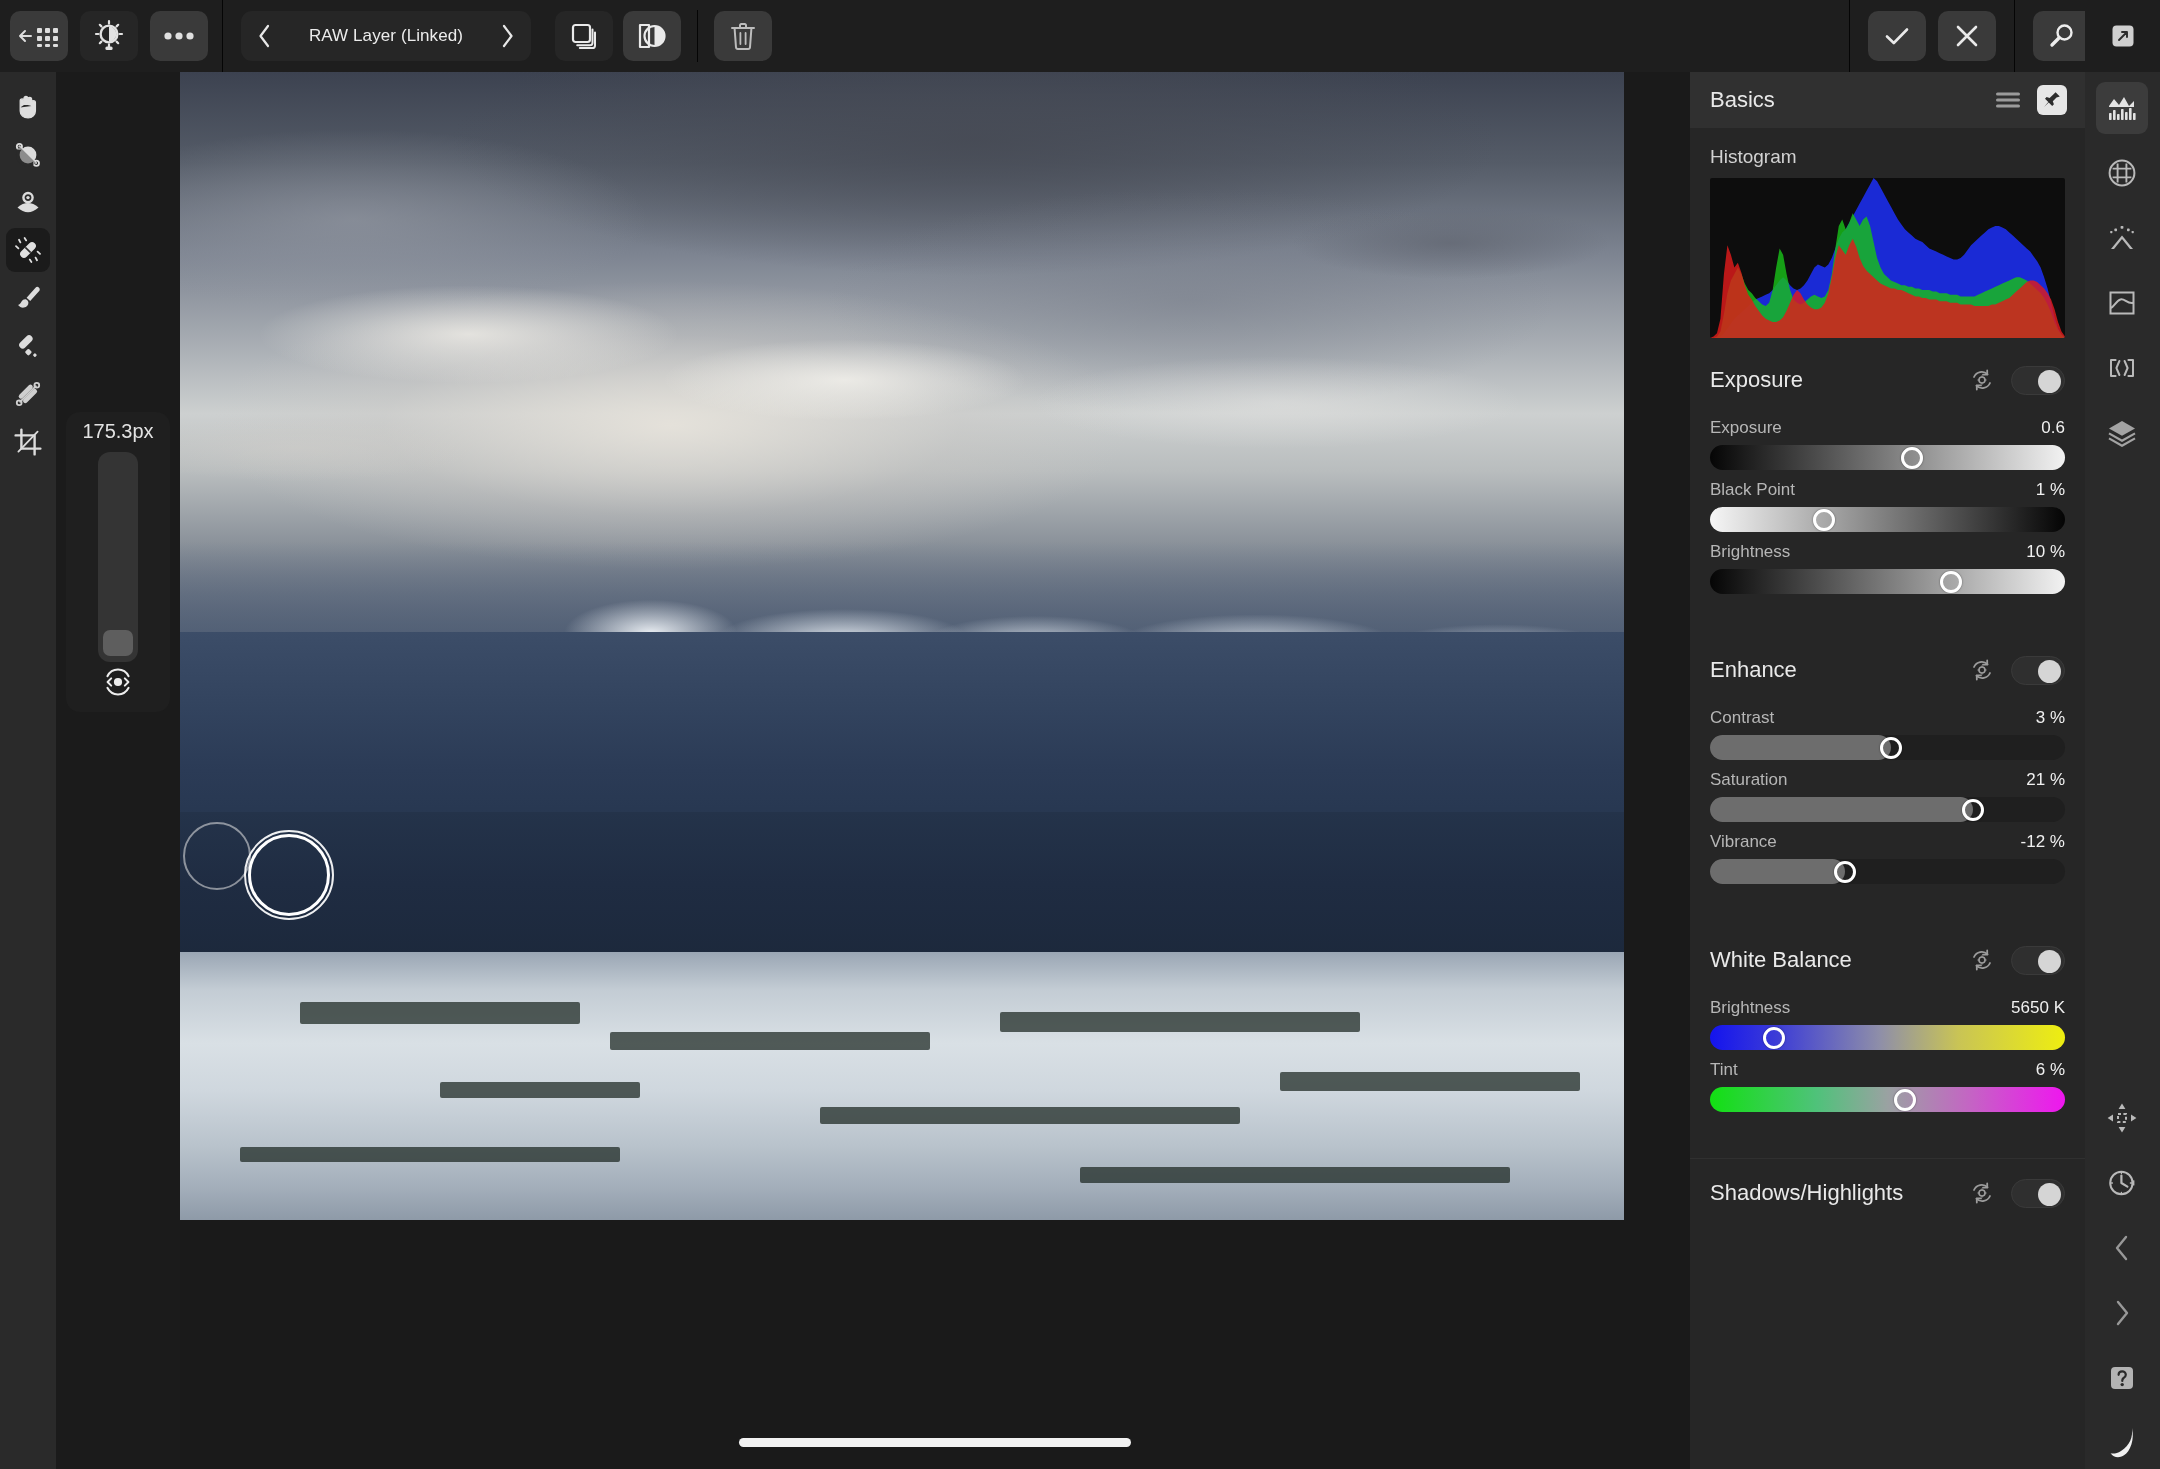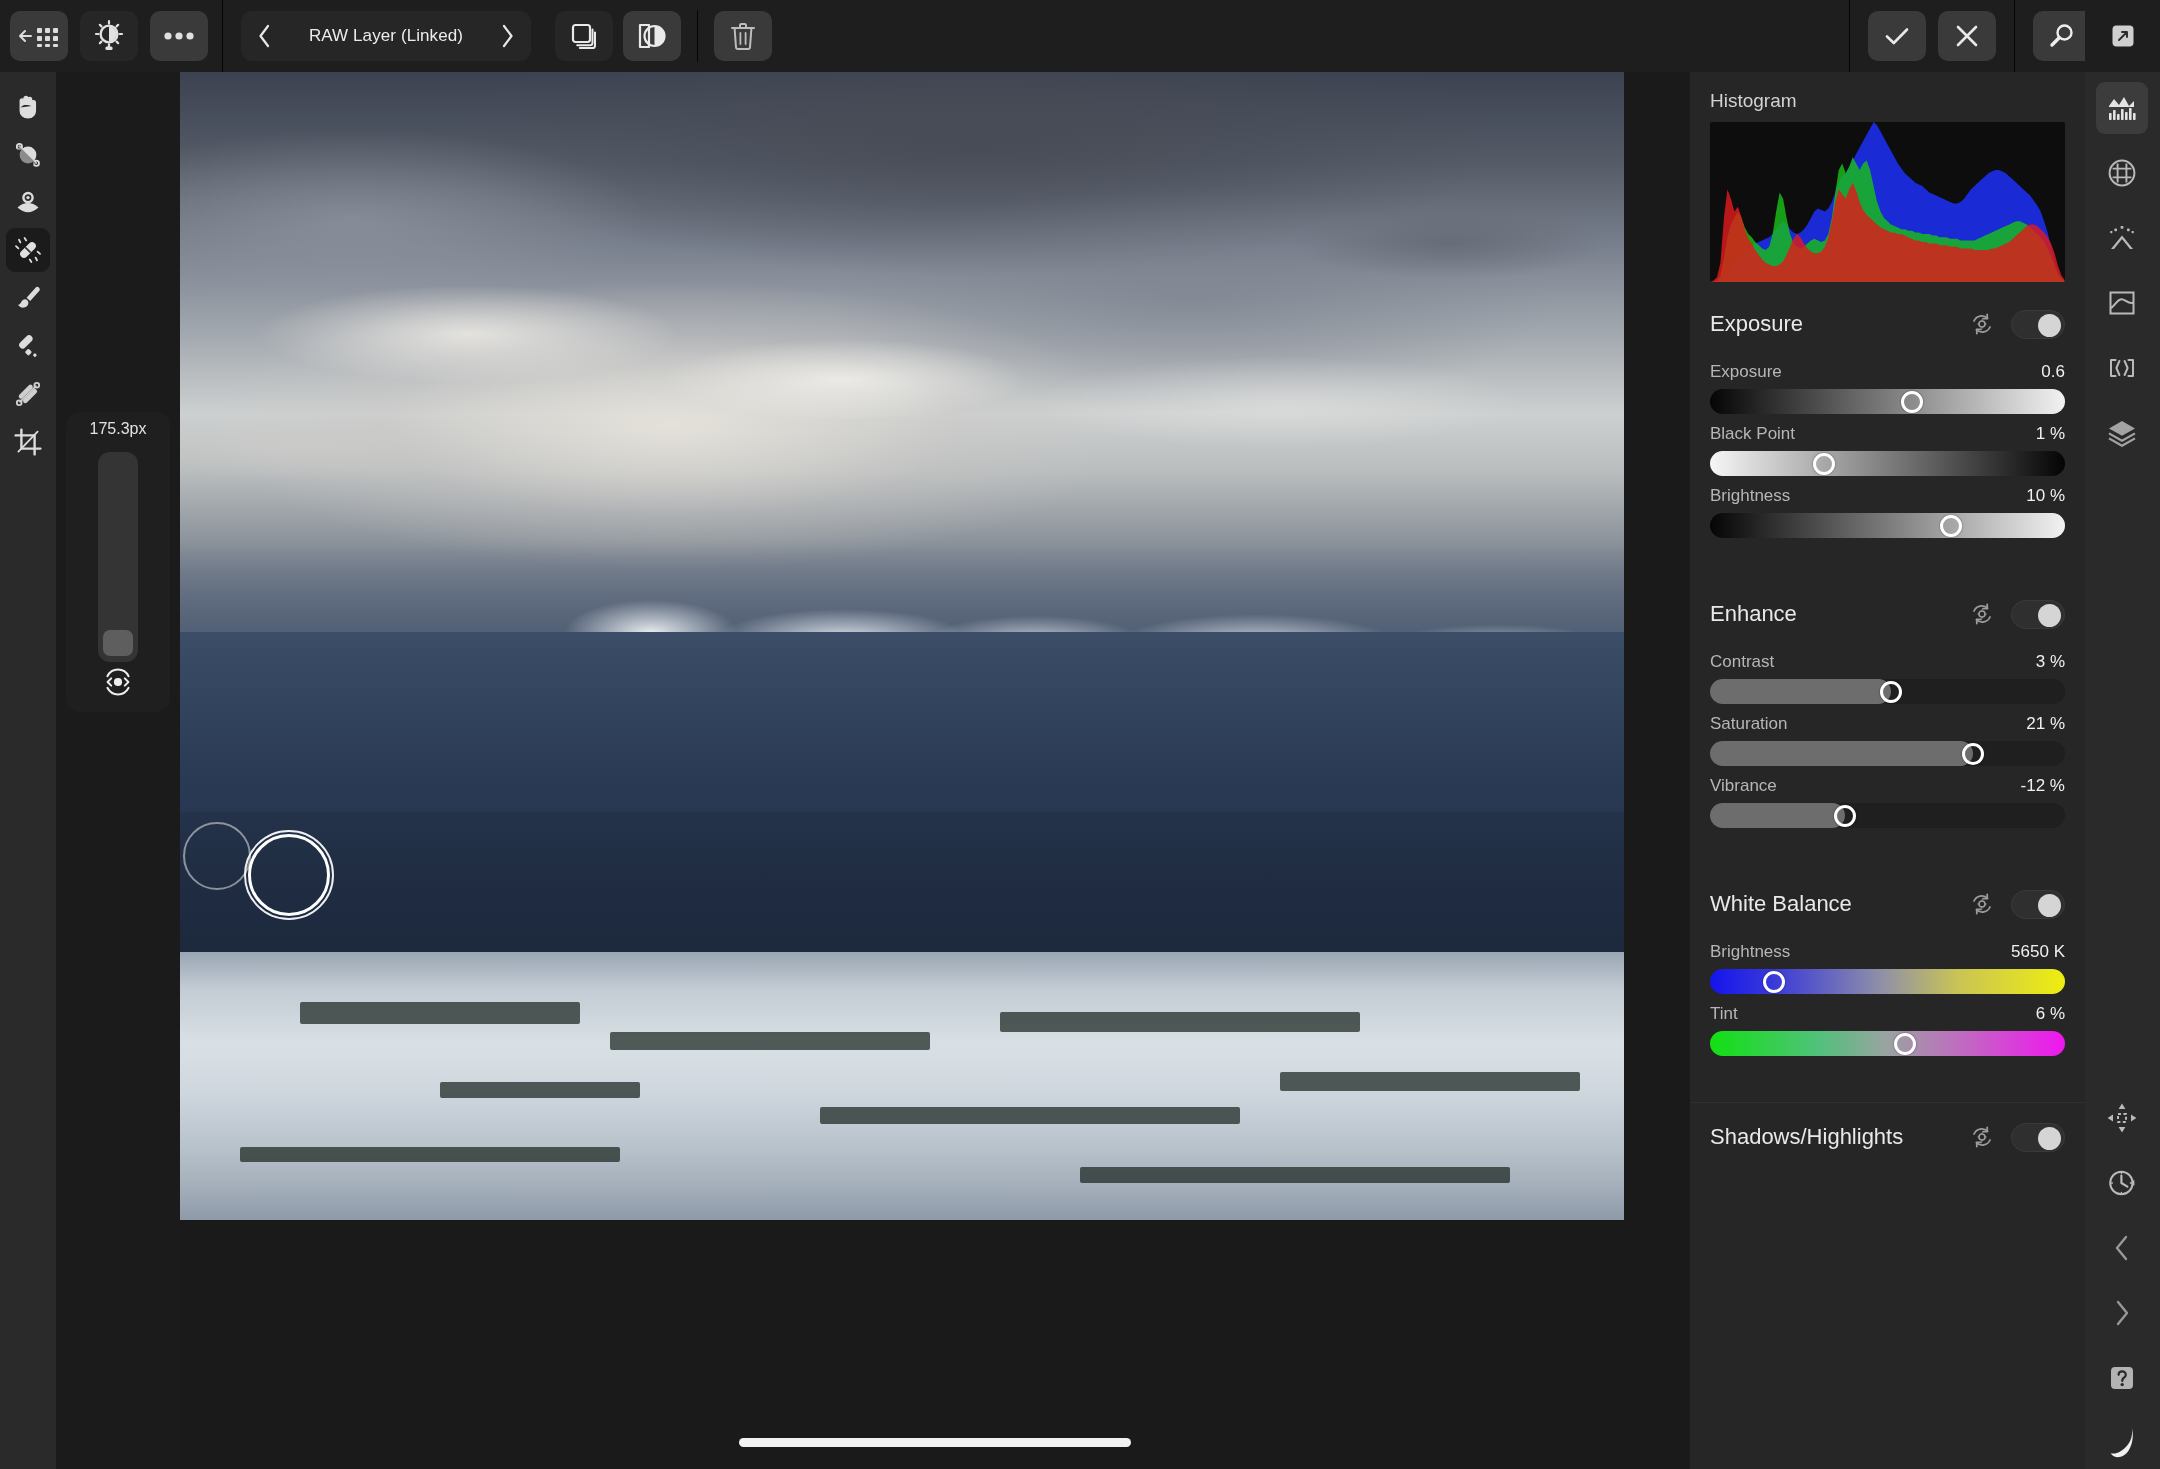--- a/index.html
+++ b/index.html
@@ -61,21 +61,21 @@
   .tool.active { background: #1b1b1b; }
   .tool svg { display: block; }
 
   
   #brushcol {
     position: absolute; top: 72px; left: 56px; width: 124px; height: 1397px;
     background: #1b1b1b;
   }
   #brush-size-label {
     position: absolute; top: 14px; left: 0; width: 124px; text-align: center;
-    color: #e2e2e2; font-size: 16px;
+    color: #e2e2e2; font-size: 20px;
   }
   #brush-slider {
     position: absolute; top: 44px; left: 42px; width: 40px; height: 210px;
     background: #343434; border-radius: 12px;
   }
   #brush-slider-handle {
     position: absolute; left: 5px; bottom: 6px; width: 30px; height: 26px;
     background: #5e5e5e; border-radius: 7px; cursor: pointer;
   }
   #brush-source-btn {
@@ -503,20 +503,37 @@
       <div class="trees" style="left:900px;top:1095px;width:430px;height:16px;"></div>
 
       <div id="cursor-source"></div>
       <div id="cursor-target"></div>
     </div>
     <div id="home-indicator"></div>
   </div>
 
   <div id="rightpanel">
 
+    <div id="panel-head">
+      <div id="panel-title">Basics</div>
+      <div id="panel-head-right">
+        <div class="ph-icon">
+          <svg width="28" height="20" viewBox="0 0 28 20">
+            <rect x="2" y="2.5" width="24" height="3" rx="1.5" fill="#9b9b9b"></rect>
+            <rect x="2" y="8.5" width="24" height="3" rx="1.5" fill="#9b9b9b"></rect>
+            <rect x="2" y="14.5" width="24" height="3" rx="1.5" fill="#9b9b9b"></rect>
+          </svg>
+        </div>
+        <div class="ph-icon pinned">
+          <svg width="22" height="22" viewBox="0 0 22 22">
+            <path d="M14.6 3.2 18.8 7.4l-3.3 1.2-3.7 3.7 1.1 3-1.7 1.6-3.5-3.5-4.6 4.6 4.2-5 -3.3-3.3L5.6 8l3 1.1 3.7-3.7z" fill="#2c2c2c"></path>
+          </svg>
+        </div>
+      </div>
+    </div>
 
     <div id="panel-body">
 
       <div class="sec-label">Histogram</div>
       <div id="histogram">
         <svg id="hist-svg" viewBox="0 0 103 100" preserveAspectRatio="none">
             <path d="M 0 100 L 0.00 100.00 L 1.01 100.00 L 2.02 100.00 L 3.03 99.00 L 4.04 97.00 L 5.05 94.00 L 6.06 91.00 L 7.07 88.00 L 8.08 86.00 L 9.09 84.00 L 10.10 82.00 L 11.11 80.00 L 12.12 78.00 L 13.13 76.00 L 14.14 75.00 L 15.15 74.00 L 16.16 73.00 L 17.17 72.00 L 18.18 70.00 L 19.19 67.00 L 20.20 64.00 L 21.21 62.00 L 22.22 64.00 L 23.23 67.00 L 24.24 69.00 L 25.25 70.00 L 26.25 69.00 L 27.26 67.00 L 28.27 64.00 L 29.28 60.00 L 30.29 56.00 L 31.30 54.00 L 32.31 55.00 L 33.32 56.00 L 34.33 54.00 L 35.34 50.00 L 36.35 44.00 L 37.36 38.00 L 38.37 34.00 L 39.38 32.00 L 40.39 28.00 L 41.40 24.00 L 42.41 20.00 L 43.42 16.00 L 44.43 12.00 L 45.44 8.00 L 46.45 4.00 L 47.46 0.00 L 48.47 2.00 L 49.48 6.00 L 50.49 10.00 L 51.50 14.00 L 52.51 18.00 L 53.52 22.00 L 54.53 26.00 L 55.54 29.00 L 56.55 32.00 L 57.56 34.00 L 58.57 36.00 L 59.58 38.00 L 60.59 39.00 L 61.60 40.00 L 62.61 42.00 L 63.62 44.00 L 64.63 45.00 L 65.64 46.00 L 66.65 47.00 L 67.66 48.00 L 68.67 49.00 L 69.68 50.00 L 70.69 51.00 L 71.70 51.00 L 72.71 50.00 L 73.72 48.00 L 74.73 45.00 L 75.74 42.00 L 76.75 40.00 L 77.75 38.00 L 78.76 36.00 L 79.77 34.00 L 80.78 32.00 L 81.79 31.00 L 82.80 30.00 L 83.81 30.00 L 84.82 31.00 L 85.83 32.00 L 86.84 34.00 L 87.85 36.00 L 88.86 38.00 L 89.87 40.00 L 90.88 42.00 L 91.89 44.00 L 92.90 46.00 L 93.91 49.00 L 94.92 52.00 L 95.93 56.00 L 96.94 62.00 L 97.95 69.00 L 98.96 78.00 L 99.97 87.00 L 100.98 94.00 L 101.99 98.00 L 103.00 100.00 L 103 100 Z" fill="#1b2ce0" fill-opacity="0.95"></path>
             <path d="M 0 100 L 0.00 100.00 L 1.01 100.00 L 2.02 99.00 L 3.03 96.00 L 4.04 85.00 L 5.05 72.00 L 6.06 64.00 L 7.07 60.00 L 8.08 56.00 L 9.09 60.00 L 10.10 66.00 L 11.11 70.00 L 12.12 72.00 L 13.13 75.00 L 14.14 77.00 L 15.15 79.00 L 16.16 80.00 L 17.17 78.00 L 18.18 70.00 L 19.19 56.00 L 20.20 44.00 L 21.21 48.00 L 22.22 60.00 L 23.23 70.00 L 24.24 76.00 L 25.25 78.00 L 26.25 79.00 L 27.26 78.00 L 28.27 76.00 L 29.28 74.00 L 30.29 73.00 L 31.30 74.00 L 32.31 75.00 L 33.32 74.00 L 34.33 70.00 L 35.34 60.00 L 36.35 44.00 L 37.36 30.00 L 38.37 26.00 L 39.38 32.00 L 40.39 28.00 L 41.40 22.00 L 42.41 26.00 L 43.42 30.00 L 44.43 26.00 L 45.44 24.00 L 46.45 30.00 L 47.46 40.00 L 48.47 50.00 L 49.48 56.00 L 50.49 60.00 L 51.50 62.00 L 52.51 64.00 L 53.52 65.00 L 54.53 66.00 L 55.54 67.00 L 56.55 67.00 L 57.56 68.00 L 58.57 68.00 L 59.58 69.00 L 60.59 69.00 L 61.60 70.00 L 62.61 70.00 L 63.62 70.00 L 64.63 71.00 L 65.64 71.00 L 66.65 72.00 L 67.66 72.00 L 68.67 72.00 L 69.68 73.00 L 70.69 73.00 L 71.70 73.00 L 72.71 74.00 L 73.72 74.00 L 74.73 74.00 L 75.74 74.00 L 76.75 74.00 L 77.75 73.00 L 78.76 72.00 L 79.77 71.00 L 80.78 70.00 L 81.79 69.00 L 82.80 68.00 L 83.81 67.00 L 84.82 66.00 L 85.83 65.00 L 86.84 64.00 L 87.85 63.00 L 88.86 62.00 L 89.87 62.00 L 90.88 63.00 L 91.89 64.00 L 92.90 66.00 L 93.91 68.00 L 94.92 70.00 L 95.93 72.00 L 96.94 75.00 L 97.95 79.00 L 98.96 84.00 L 99.97 90.00 L 100.98 95.00 L 101.99 98.00 L 103.00 100.00 L 103 100 Z" fill="#18c018" fill-opacity="0.82"></path>
             <path d="M 0 100 L 0.00 100.00 L 1.01 99.00 L 2.02 97.00 L 3.03 88.00 L 4.04 60.00 L 5.05 42.00 L 6.06 48.00 L 7.07 56.00 L 8.08 53.00 L 9.09 59.00 L 10.10 67.00 L 11.11 73.00 L 12.12 76.00 L 13.13 80.00 L 14.14 83.00 L 15.15 86.00 L 16.16 88.00 L 17.17 89.00 L 18.18 90.00 L 19.19 90.00 L 20.20 89.00 L 21.21 87.00 L 22.22 83.00 L 23.23 78.00 L 24.24 73.00 L 25.25 70.00 L 26.25 72.00 L 27.26 76.00 L 28.27 79.00 L 29.28 81.00 L 30.29 82.00 L 31.30 82.00 L 32.31 81.00 L 33.32 78.00 L 34.33 72.00 L 35.34 62.00 L 36.35 50.00 L 37.36 42.00 L 38.37 45.00 L 39.38 48.00 L 40.39 42.00 L 41.40 38.00 L 42.41 43.00 L 43.42 50.00 L 44.43 55.00 L 45.44 58.00 L 46.45 60.00 L 47.46 62.00 L 48.47 64.00 L 49.48 66.00 L 50.49 67.00 L 51.50 68.00 L 52.51 69.00 L 53.52 69.00 L 54.53 70.00 L 55.54 70.00 L 56.55 71.00 L 57.56 72.00 L 58.57 73.00 L 59.58 74.00 L 60.59 74.00 L 61.60 75.00 L 62.61 75.00 L 63.62 76.00 L 64.63 76.00 L 65.64 76.00 L 66.65 77.00 L 67.66 77.00 L 68.67 77.00 L 69.68 78.00 L 70.69 78.00 L 71.70 78.00 L 72.71 79.00 L 73.72 79.00 L 74.73 79.00 L 75.74 79.00 L 76.75 80.00 L 77.75 80.00 L 78.76 80.00 L 79.77 80.00 L 80.78 80.00 L 81.79 79.00 L 82.80 79.00 L 83.81 78.00 L 84.82 77.00 L 85.83 76.00 L 86.84 75.00 L 87.85 73.00 L 88.86 71.00 L 89.87 69.00 L 90.88 67.00 L 91.89 65.00 L 92.90 64.00 L 93.91 64.00 L 94.92 65.00 L 95.93 67.00 L 96.94 69.00 L 97.95 72.00 L 98.96 76.00 L 99.97 82.00 L 100.98 90.00 L 101.99 96.00 L 103.00 99.00 L 103 100 Z" fill="#e01b1b" fill-opacity="0.82"></path>
           </svg>

